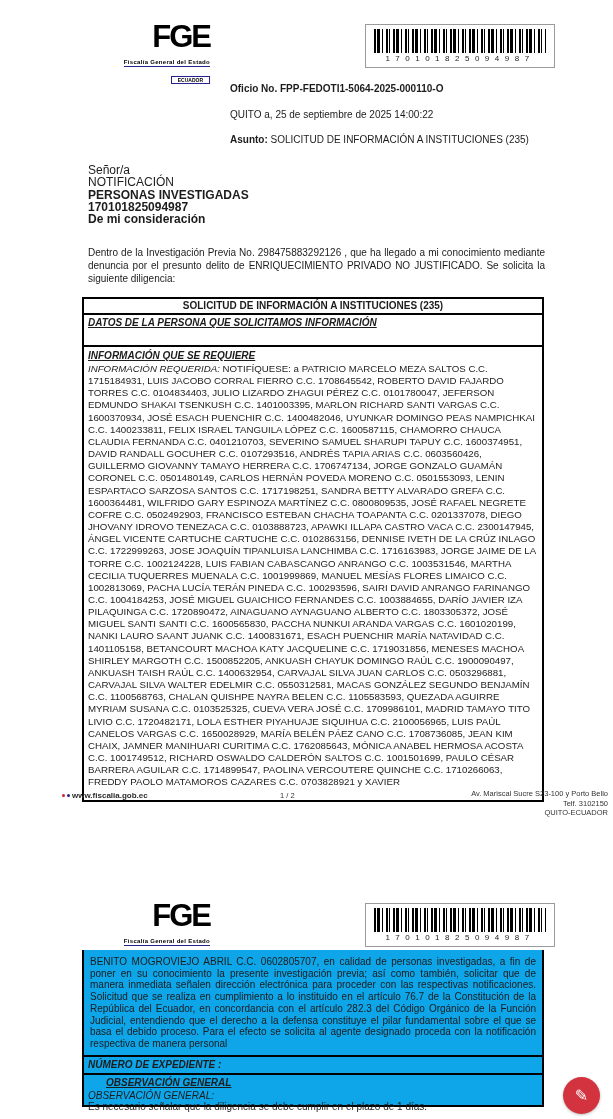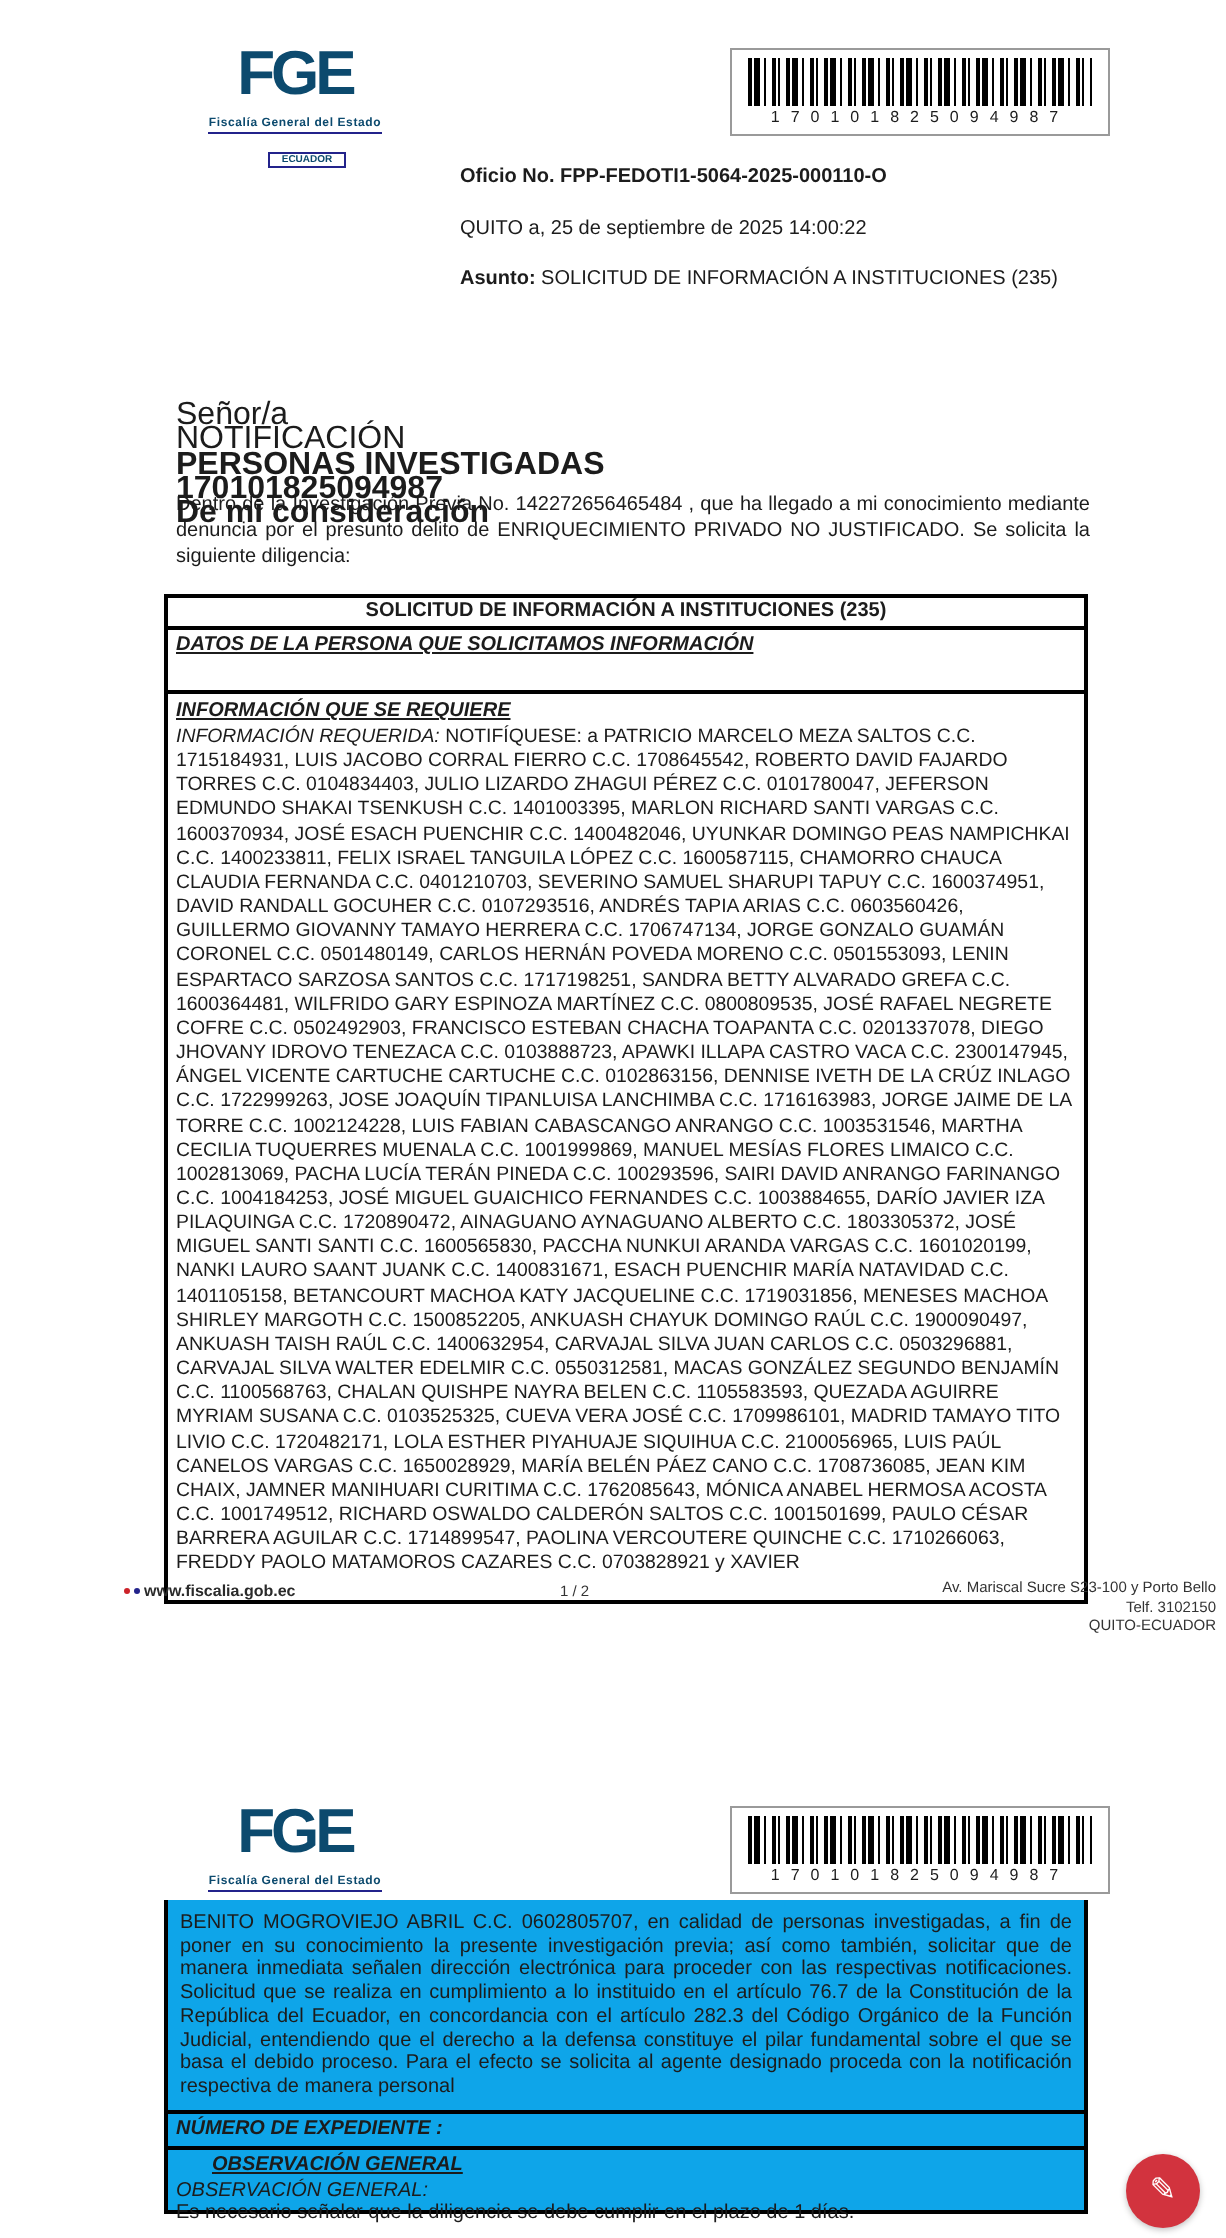--- a/index.html
+++ b/index.html
@@ -3,34 +3,34 @@
 <meta charset="utf-8">
 <style>
   html,body{margin:0;padding:0;}
   body{
     width:613px;height:1119px;position:relative;background:#ffffff;
     font-family:"Liberation Sans", sans-serif;color:#1c1c1c;overflow:hidden;
   }
   .abs{position:absolute;}
 
   
-  .logo{width:125px;text-align:center;color:#0c4a6e;}
+  .logo{width:125px;text-align:right;color:#000000;}
   .logo-acronym{font-size:31px;font-weight:800;letter-spacing:-2px;line-height:26px;}
   .logo-sub{font-size:6px;font-weight:bold;border-bottom:1px solid #23238b;display:inline-block;padding-bottom:1px;letter-spacing:0.3px;}
   .logo-country{font-size:5px;font-weight:bold;border:1px solid #23238b;display:inline-block;padding:0 6px;margin-left:12px;}
 
   
   .barcode-box{width:190px;height:44px;border:1px solid #9a9a9a;background:#fff;text-align:center;padding-top:4px;box-sizing:border-box;}
   .bars{width:172px;height:24px;margin:0 auto;
     background:repeating-linear-gradient(90deg,#000 0 2px,#fff 2px 3px,#000 3px 6px,#fff 6px 8px,#000 8px 9px,#fff 9px 12px,#000 12px 14px,#fff 14px 15px,#000 15px 16px,#fff 16px 19px);}
   .digits{font-size:8px;letter-spacing:5.5px;margin-top:1px;white-space:nowrap;}
 
   .right-block{left:230px;right:58px;text-align:left;font-size:10px;}
   .bold{font-weight:bold;}
-  .addr{font-size:16px;line-height:12.3px;margin-top:38px;}
+  .addr{font-size:12px;line-height:12.3px;}
   .para{font-size:10px;line-height:13px;text-align:justify;}
 
   
   .table1{left:82px;top:297px;width:462px;border:2px solid #000;box-sizing:border-box;background:#fff;}
   .t-title{font-weight:bold;font-size:10px;text-align:center;padding:1px 0 2px;border-bottom:2px solid #000;}
   .t-datos{font-weight:bold;font-style:italic;text-decoration:underline;font-size:10px;padding:2px 0 0 4px;height:32px;box-sizing:border-box;border-bottom:2px solid #000;}
   .t-req-head{font-weight:bold;font-style:italic;text-decoration:underline;font-size:10px;padding:3px 12px 1px 4px;}
   .t-body{font-size:9.7px;line-height:12.15px;padding:1px 3px 0 4px;height:437px;overflow:hidden;}
   .it{font-style:italic;}
 
@@ -76,21 +76,21 @@
   <div class="abs right-block" style="top:134px;"><span class="bold">Asunto:</span><span> SOLICITUD DE INFORMACIÓN A INSTITUCIONES (235)</span></div>
 
   <div class="abs addr" style="left:88px;top:164px;">
     <div>Señor/a</div>
     <div>NOTIFICACIÓN</div>
     <div class="bold">PERSONAS INVESTIGADAS</div>
     <div class="bold">170101825094987</div>
     <div class="bold">De mi consideración</div>
   </div>
 
-  <div class="abs para" style="left:88px;top:246px;width:457px;">Dentro de la Investigación Previa No. 142272656465484 , que ha llegado a mi conocimiento mediante denuncia por el presunto delito de ENRIQUECIMIENTO PRIVADO NO JUSTIFICADO. Se solicita la siguiente diligencia:</div>
+  <div class="abs para" style="left:88px;top:246px;width:457px;">Dentro de la Investigación Previa No. 298475883292126 , que ha llegado a mi conocimiento mediante denuncia por el presunto delito de ENRIQUECIMIENTO PRIVADO NO JUSTIFICADO. Se solicita la siguiente diligencia:</div>
 
   <div class="abs table1">
     <div class="t-title">SOLICITUD DE INFORMACIÓN A INSTITUCIONES (235)</div>
     <div class="t-datos">DATOS DE LA PERSONA QUE SOLICITAMOS INFORMACIÓN</div>
     <div class="t-req-head">INFORMACIÓN QUE SE REQUIERE</div>
     <div class="t-body">
       <span class="it">INFORMACIÓN REQUERIDA:</span><span> NOTIFÍQUESE: a PATRICIO MARCELO MEZA SALTOS C.C. 1715184931, LUIS JACOBO CORRAL FIERRO C.C. 1708645542, ROBERTO DAVID FAJARDO TORRES C.C. 0104834403, JULIO LIZARDO ZHAGUI PÉREZ C.C. 0101780047, JEFERSON EDMUNDO SHAKAI TSENKUSH C.C. 1401003395, MARLON RICHARD SANTI VARGAS C.C. 1600370934, JOSÉ ESACH PUENCHIR C.C. 1400482046, UYUNKAR DOMINGO PEAS NAMPICHKAI C.C. 1400233811, FELIX ISRAEL TANGUILA LÓPEZ C.C. 1600587115, CHAMORRO CHAUCA CLAUDIA FERNANDA C.C. 0401210703, SEVERINO SAMUEL SHARUPI TAPUY C.C. 1600374951, DAVID RANDALL GOCUHER C.C. 0107293516, ANDRÉS TAPIA ARIAS C.C. 0603560426, GUILLERMO GIOVANNY TAMAYO HERRERA C.C. 1706747134, JORGE GONZALO GUAMÁN CORONEL C.C. 0501480149, CARLOS HERNÁN POVEDA MORENO C.C. 0501553093, LENIN ESPARTACO SARZOSA SANTOS C.C. 1717198251, SANDRA BETTY ALVARADO GREFA C.C. 1600364481, WILFRIDO GARY ESPINOZA MARTÍNEZ C.C. 0800809535, JOSÉ RAFAEL NEGRETE COFRE C.C. 0502492903, FRANCISCO ESTEBAN CHACHA TOAPANTA C.C. 0201337078, DIEGO JHOVANY IDROVO TENEZACA C.C. 0103888723, APAWKI ILLAPA CASTRO VACA C.C. 2300147945, ÁNGEL VICENTE CARTUCHE CARTUCHE C.C. 0102863156, DENNISE IVETH DE LA CRÚZ INLAGO C.C. 1722999263, JOSE JOAQUÍN TIPANLUISA LANCHIMBA C.C. 1716163983, JORGE JAIME DE LA TORRE C.C. 1002124228, LUIS FABIAN CABASCANGO ANRANGO C.C. 1003531546, MARTHA CECILIA TUQUERRES MUENALA C.C. 1001999869, MANUEL MESÍAS FLORES LIMAICO C.C. 1002813069, PACHA LUCÍA TERÁN PINEDA C.C. 100293596, SAIRI DAVID ANRANGO FARINANGO C.C. 1004184253, JOSÉ MIGUEL GUAICHICO FERNANDES C.C. 1003884655, DARÍO JAVIER IZA PILAQUINGA C.C. 1720890472, AINAGUANO AYNAGUANO ALBERTO C.C. 1803305372, JOSÉ MIGUEL SANTI SANTI C.C. 1600565830, PACCHA NUNKUI ARANDA VARGAS C.C. 1601020199, NANKI LAURO SAANT JUANK C.C. 1400831671, ESACH PUENCHIR MARÍA NATAVIDAD C.C. 1401105158, BETANCOURT MACHOA KATY JACQUELINE C.C. 1719031856, MENESES MACHOA SHIRLEY MARGOTH C.C. 1500852205, ANKUASH CHAYUK DOMINGO RAÚL C.C. 1900090497, ANKUASH TAISH RAÚL C.C. 1400632954, CARVAJAL SILVA JUAN CARLOS C.C. 0503296881, CARVAJAL SILVA WALTER EDELMIR C.C. 0550312581, MACAS GONZÁLEZ SEGUNDO BENJAMÍN C.C. 1100568763, CHALAN QUISHPE NAYRA BELEN C.C. 1105583593, QUEZADA AGUIRRE MYRIAM SUSANA C.C. 0103525325, CUEVA VERA JOSÉ C.C. 1709986101, MADRID TAMAYO TITO LIVIO C.C. 1720482171, LOLA ESTHER PIYAHUAJE SIQUIHUA C.C. 2100056965, LUIS PAÚL CANELOS VARGAS C.C. 1650028929, MARÍA BELÉN PÁEZ CANO C.C. 1708736085, JEAN KIM CHAIX, JAMNER MANIHUARI CURITIMA C.C. 1762085643, MÓNICA ANABEL HERMOSA ACOSTA C.C. 1001749512, RICHARD OSWALDO CALDERÓN SALTOS C.C. 1001501699, PAULO CÉSAR BARRERA AGUILAR C.C. 1714899547, PAOLINA VERCOUTERE QUINCHE C.C. 1710266063, FREDDY PAOLO MATAMOROS CAZARES C.C. 0703828921 y XAVIER</span>
     </div>
   </div>
 

